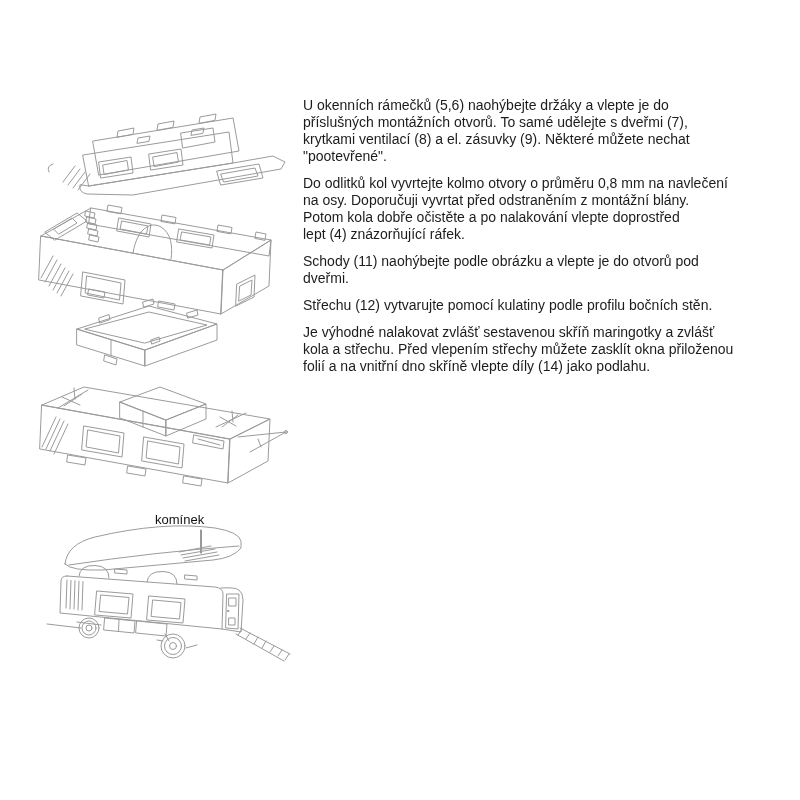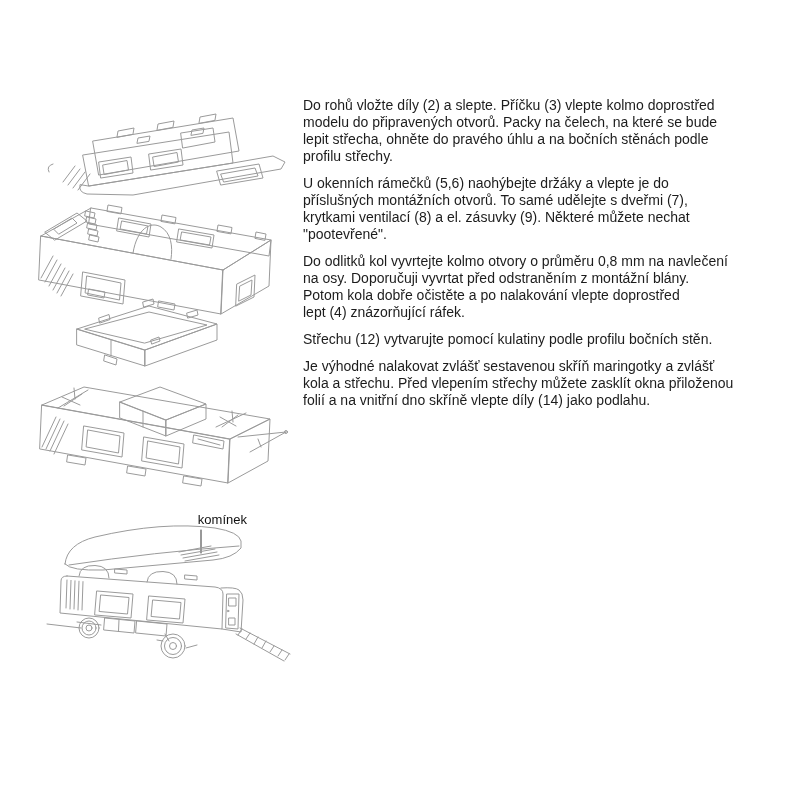--- a/index.html
+++ b/index.html
@@ -2,21 +2,21 @@
 <html><head>
 <meta charset="utf-8">
 <style>
   html,body{margin:0;padding:0;background:#ffffff;}
   .page{position:relative;width:800px;height:800px;background:#ffffff;overflow:hidden;
         font-family:"Liberation Sans", sans-serif;color:#1c1c1c;}
   .fig{position:absolute;fill:none;stroke:#9b9b9b;stroke-width:1;stroke-linejoin:round;stroke-linecap:round;}
   .fig polygon,.fig path,.fig circle,.fig polyline,.fig rect,.fig line{fill:none;}
   .fig5wrap{position:absolute;left:45px;top:508px;width:250px;height:162px;}
   .fig5wrap svg{position:absolute;left:0;top:0;}
-  .chimney-label{position:absolute;left:110px;top:4px;width:92px;text-align:right;
+  .chimney-label{position:absolute;left:110px;top:4px;width:92px;text-align:left;
         font-size:13px;line-height:15px;color:#111111;}
   .arrowhead{fill:#333333;stroke:none;}
   .arrowline{stroke:#333333;}
   .text-col{position:absolute;left:303px;top:97px;width:455px;}
   .title{font-size:14.5px;line-height:17px;letter-spacing:.2px;width:352px;text-align:center;
         margin:0 0 15px 0;font-weight:400;}
   .para{font-size:14px;line-height:17px;margin:0 0 10px 0;white-space:pre-line;}
 </style>
 </head>
 <body>
@@ -214,31 +214,29 @@
         <path d="M2,116 L36,120"></path>
       </g>
       <g>
         <path d="M195,120 L245,146 M191,126 L239,153"></path>
         <path d="M197,121 L193,127 M205,125 L201,131 M213,129 L209,136 M221,133 L217,140 M229,138 L225,144 M237,142 L233,148 M244,146 L240,152"></path>
       </g>
     </svg>
   </div>
 
   <div class="text-col">
-    <p class="para">Do rohů vložte díly (2) a slepte. Příčku (3) vlepte kolmo doprostřed
-modelu do připravených otvorů. Packy na čelech, na které se bude
-lepit střecha, ohněte do pravého úhlu a na bočních stěnách podle
-profilu střechy.</p>
     <p class="para">U okenních rámečků (5,6) naohýbejte držáky a vlepte je do
 příslušných montážních otvorů. To samé udělejte s dveřmi (7),
 krytkami ventilací (8) a el. zásuvky (9). Některé můžete nechat
 "pootevřené".</p>
     <p class="para">Do odlitků kol vyvrtejte kolmo otvory o průměru 0,8 mm na navlečení
 na osy. Doporučuji vyvrtat před odstraněním z montážní blány.
 Potom kola dobře očistěte a po nalakování vlepte doprostřed
 lept (4) znázorňující ráfek.</p>
+    <p class="para">Schody (11) naohýbejte podle obrázku a vlepte je do otvorů pod
+dveřmi.</p>
     <p class="para">Střechu (12) vytvarujte pomocí kulatiny podle profilu bočních stěn.</p>
     <p class="para">Je výhodné nalakovat zvlášť sestavenou skříň maringotky a zvlášť
 kola a střechu. Před vlepením střechy můžete zasklít okna přiloženou
 folií a na vnitřní dno skříně vlepte díly (14) jako podlahu.</p>
   </div>
 
 </div>
 
 </body></html>

